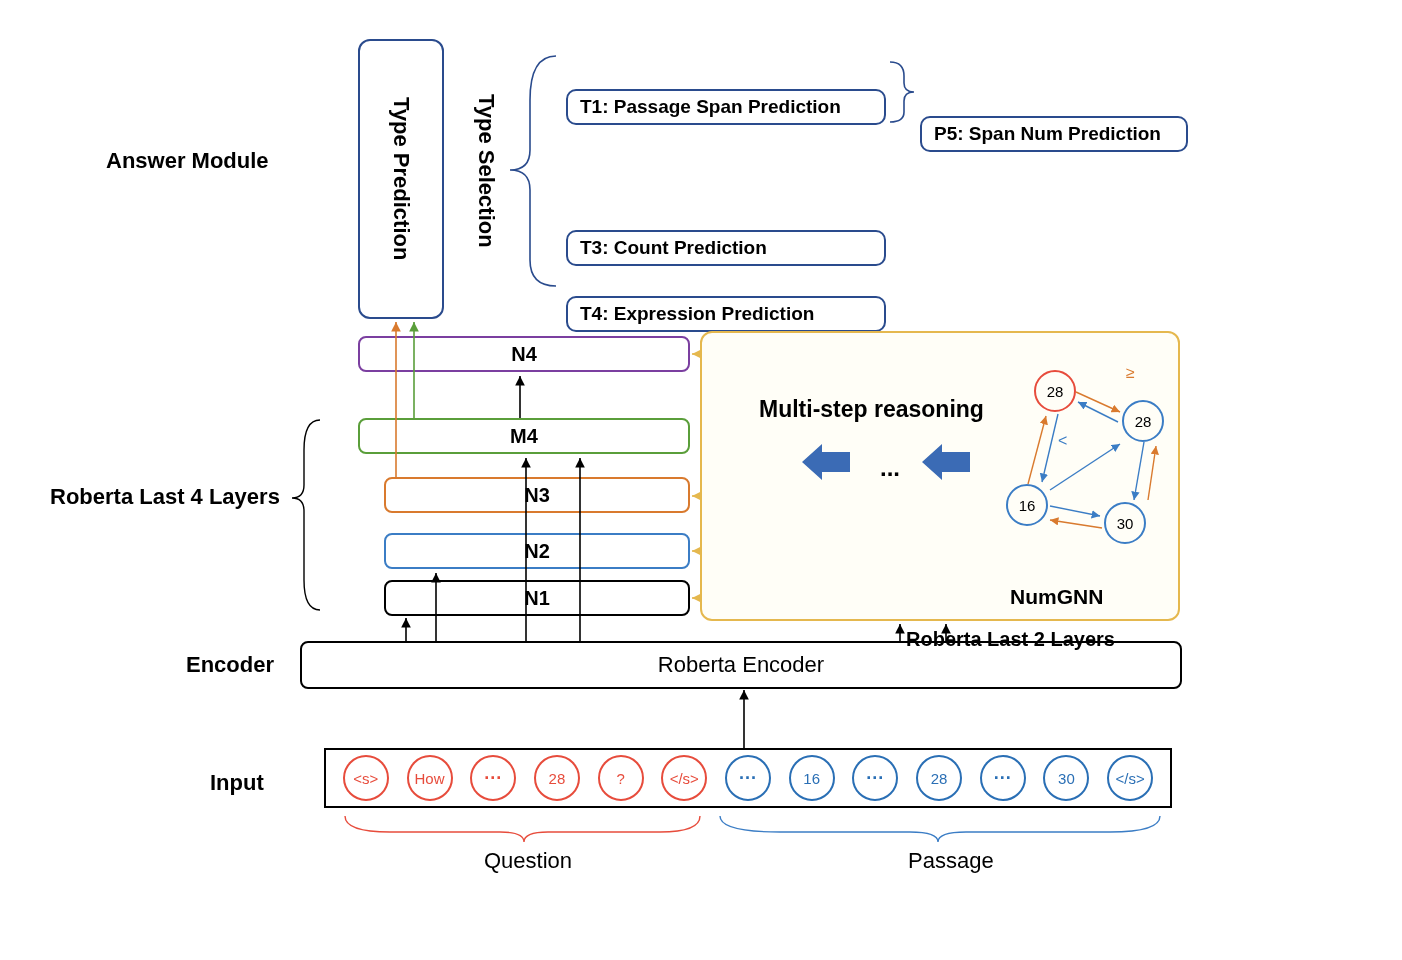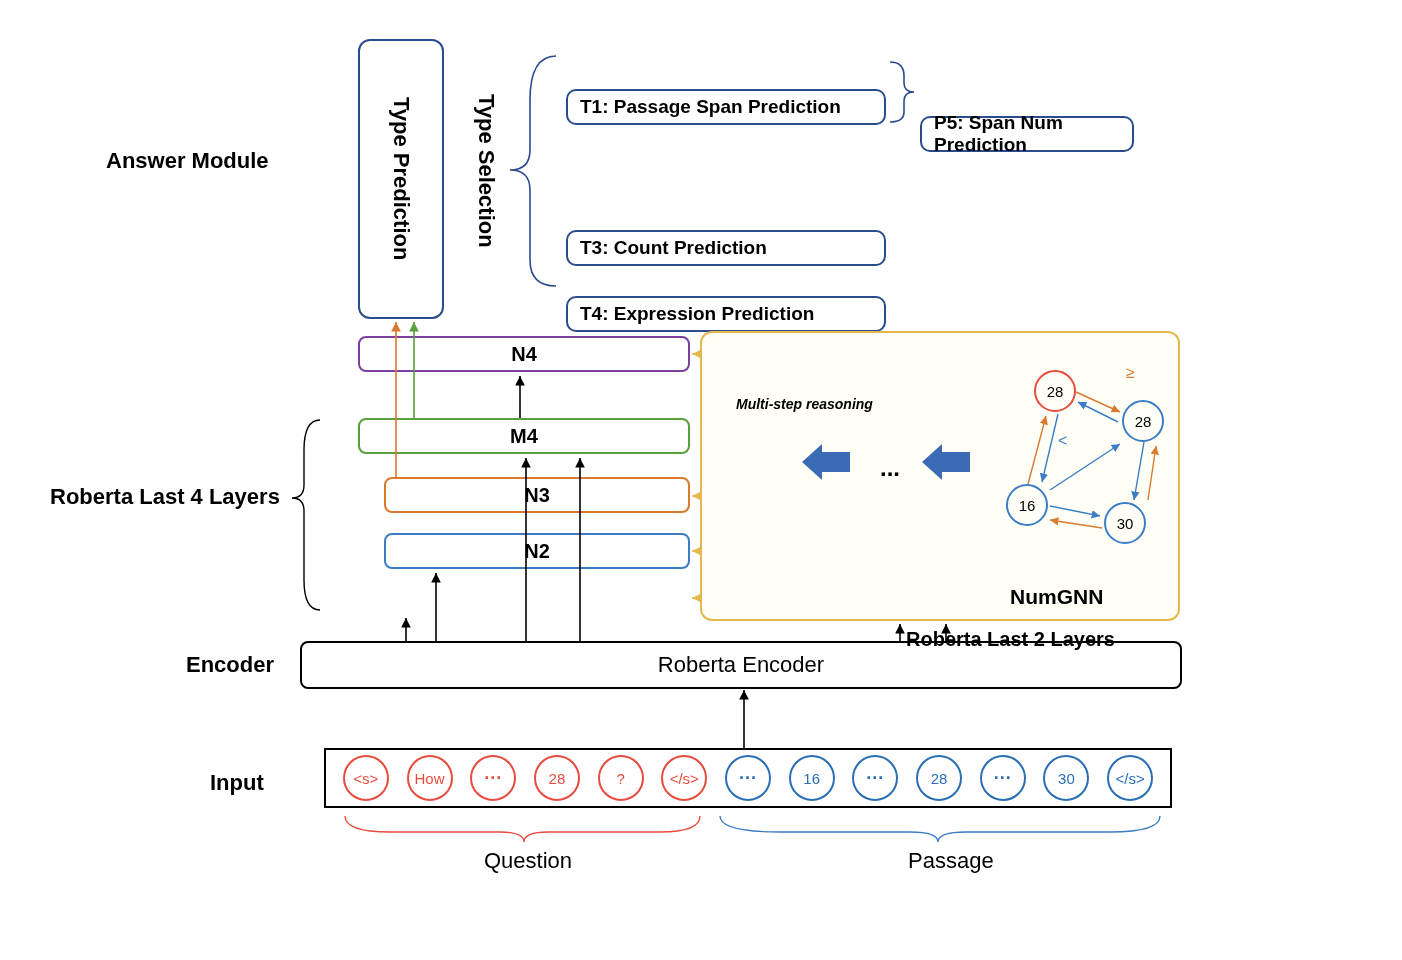--- a/index.html
+++ b/index.html
@@ -27,30 +27,30 @@
   .pred-box span { writing-mode: vertical-rl; font-size: 22px; font-weight: bold; }
   
   .type-select { position: absolute; left: 466px; top: 46px; width: 40px; height: 250px; display: flex; align-items: center; justify-content: center; }
   .type-select span { writing-mode: vertical-rl; font-size: 22px; font-weight: bold; }
   
   .task-box { position: absolute; left: 566px; width: 320px; height: 36px; border: 2px solid #2a4b8d; border-radius: 10px; display: flex; align-items: center; padding-left: 12px; font-size: 19px; font-weight: bold; margin-top: 44px; }
   .t1 { top: 45px; }
   .t2 { top: 100px; }
   .t3 { top: 186px; }
   .t4 { top: 252px; }
-  .p5 { left: 920px; top: 72px; width: 214px; }
+  .p5 { left: 920px; top: 72px; width: 268px; }
   
   .tinput-block { position: absolute; left: 920px; top: 128px; font-size: 19px; line-height: 1.5; }
   .tinput-block .title { font-weight: bold; margin-bottom: 2px; }
   .tinput-block .item { padding-left: 30px; }
   
   .gnn-box { position: absolute; left: 700px; top: 331px; width: 480px; height: 290px; border: 2px solid #e5b84e; border-radius: 12px; background: #fffef7; }
   .gnn-label { position: absolute; left: 1010px; top: 585px; font-size: 21px; font-weight: bold; }
   .roberta2-label { position: absolute; left: 906px; top: 628px; font-size: 20px; font-weight: bold; }
-  .multistep-label { position: absolute; left: 736px; top: 396px; font-size: 14px; font-weight: bold; font-style: italic; }
+  .multistep-label { position: absolute; left: 759px; top: 396px; font-size: 23px; font-weight: bold; }
   
   .question-label { position: absolute; left: 484px; top: 848px; font-size: 22px; }
   .passage-label { position: absolute; left: 908px; top: 848px; font-size: 22px; }
   
   .gnn-node { position: absolute; width: 42px; height: 42px; border: 2px solid; border-radius: 50%; display: flex; align-items: center; justify-content: center; font-size: 15px; }
   .gn1 { left: 1034px; top: 370px; border-color: #e74c3c; color: #000; }
   .gn2 { left: 1122px; top: 400px; border-color: #3b7dc5; color: #000; }
   .gn3 { left: 1104px; top: 502px; border-color: #3b7dc5; color: #000; }
   .gn4 { left: 1006px; top: 484px; border-color: #3b7dc5; color: #000; }
   .gn-ge { position: absolute; left: 1126px; top: 364px; font-size: 16px; color: #d97a2e; }
@@ -88,20 +88,21 @@
     <div class="token blue">16</div>
     <div class="token blue dots">···</div>
     <div class="token blue">28</div>
     <div class="token blue dots">···</div>
     <div class="token blue">30</div>
     <div class="token blue">&lt;/s&gt;</div>
   </div>
 
   <div class="encoder-box">Roberta Encoder</div>
 
+  <div class="layer-box n1">N1</div>
   <div class="layer-box n2">N2</div>
   <div class="layer-box n3">N3</div>
   <div class="layer-box m4">M4</div>
   <div class="layer-box n4">N4</div>
 
   <div class="pred-box">
     <span>Type Prediction</span>
   </div>
   <div class="type-select">
     <span>Type Selection</span>

